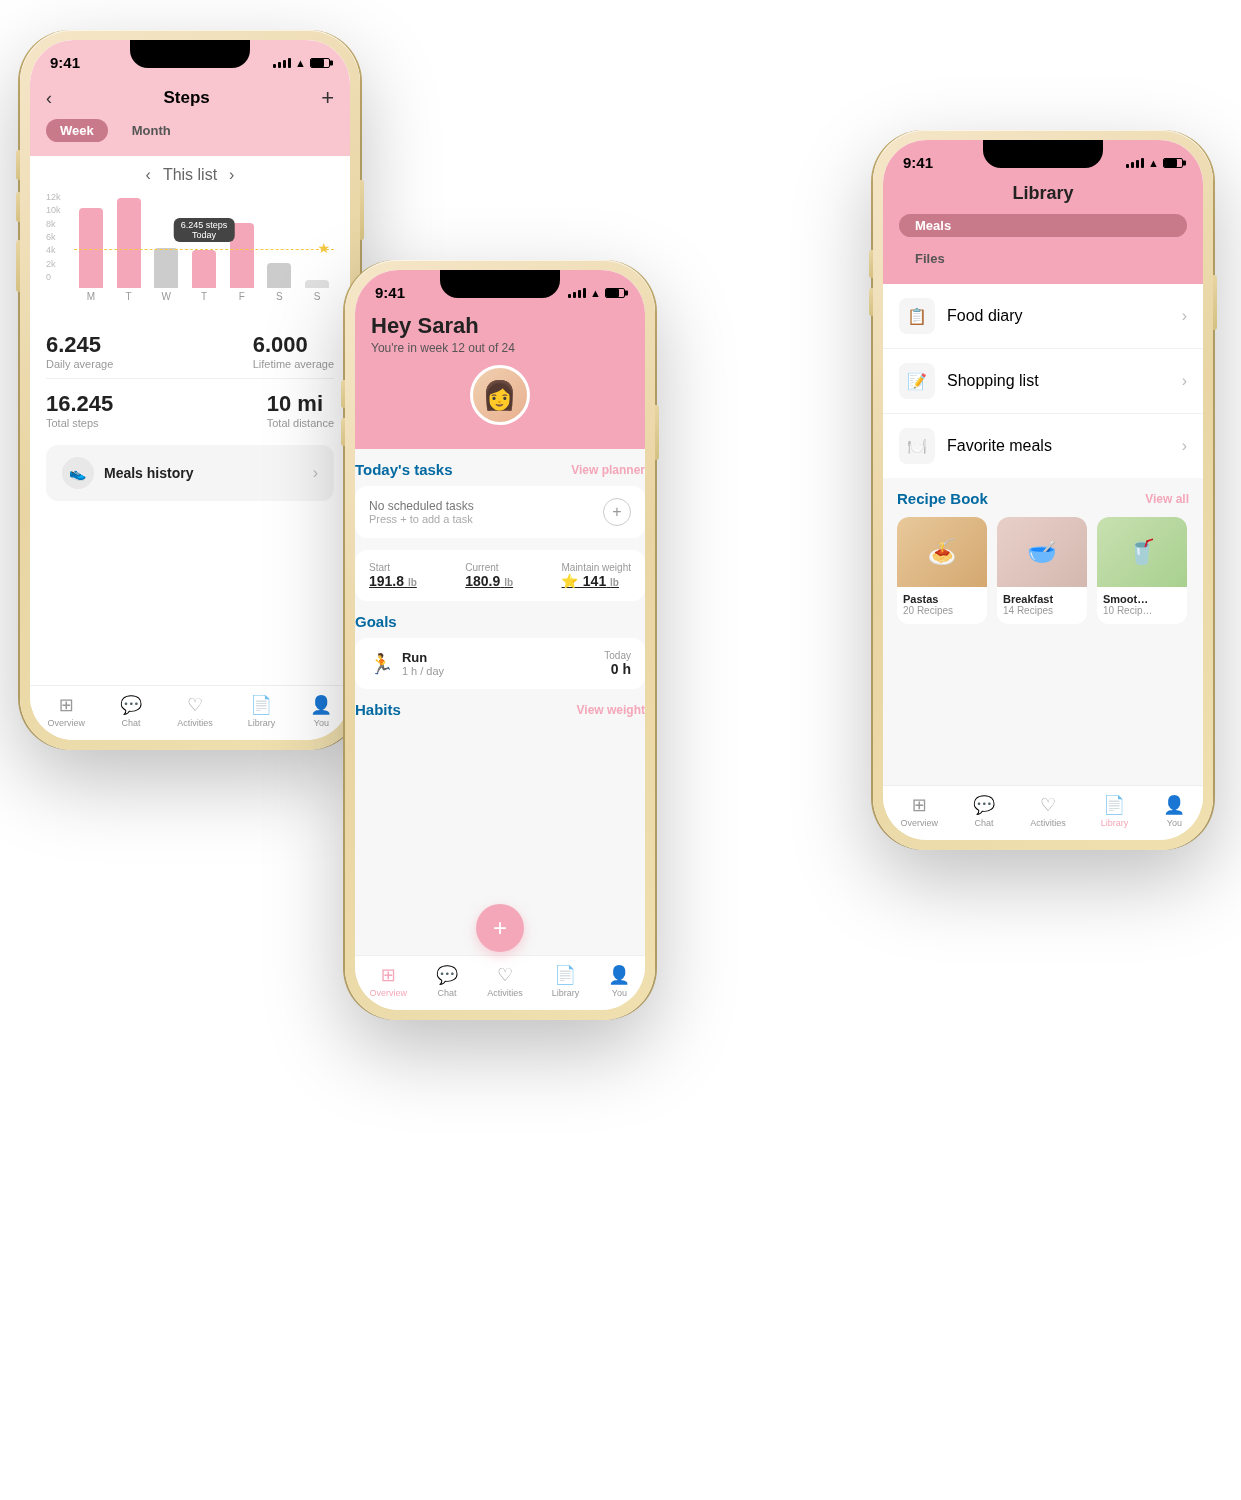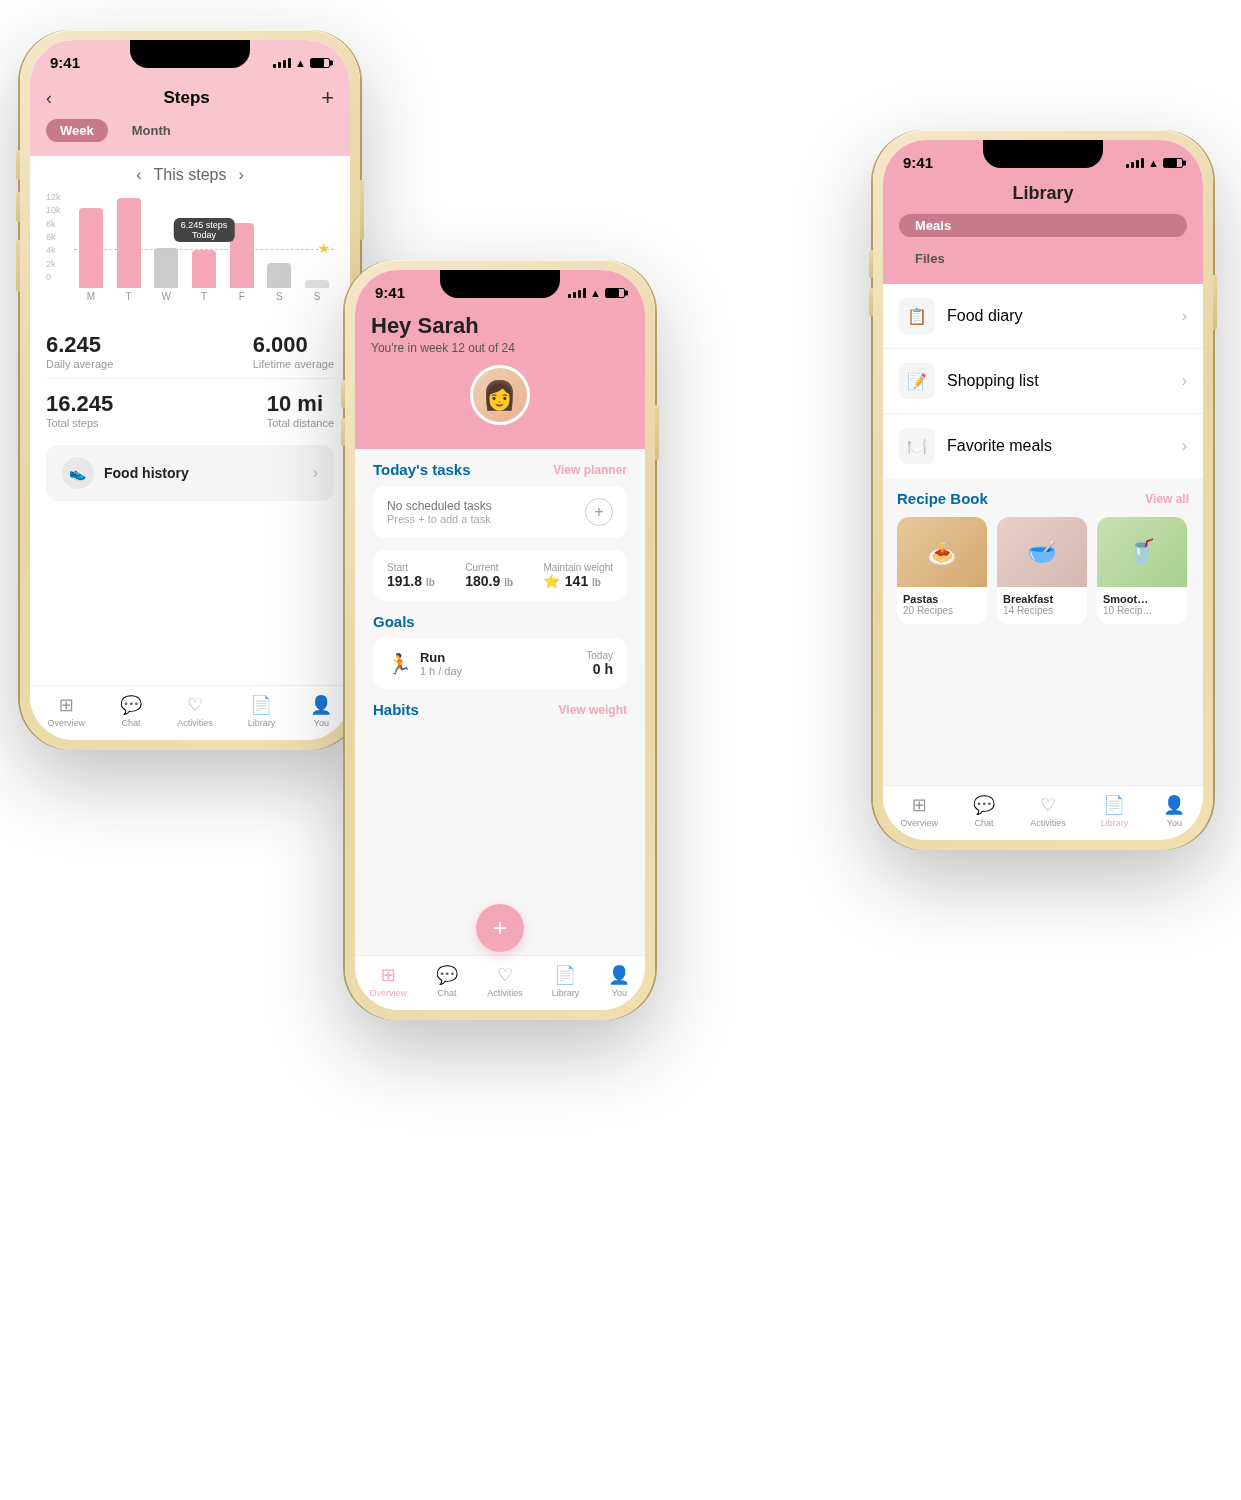--- a/index.html
+++ b/index.html
@@ -272,21 +272,21 @@
 
     .weight-row {
       background: #fff;
       border-radius: 12px;
       padding: 12px 14px;
       display: flex;
       justify-content: space-between;
       margin-bottom: 12px;
     }
     .weight-item .w-label { font-size: 10px; color: #999; }
-    .weight-item .w-value { font-size: 14px; font-weight: 700; color: #222; }
+    .weight-item .w-value { font-size: 14px; font-weight: 700; color: #222; text-decoration: underline; }
     .weight-item .w-unit { font-size: 10px; color: #999; }
     .goal-card {
       background: #fff;
       border-radius: 12px;
       padding: 12px 14px;
       display: flex;
       align-items: center;
       justify-content: space-between;
     }
     .goal-left { display: flex; align-items: center; gap: 8px; }
@@ -448,21 +448,21 @@
         </div>
         <div class="week-tabs">
           <div class="week-tab active">Week</div>
           <div class="week-tab inactive">Month</div>
         </div>
       </div>
 
       <div class="chart-section">
         <div class="week-nav">
           <span style="cursor:pointer;">‹</span>
-          <span>This steps</span>
+          <span>This list</span>
           <span style="cursor:pointer;">›</span>
         </div>
 
         <div style="position:relative;margin-bottom:8px;">
           <div style="position:absolute;left:0;top:0;bottom:20px;display:flex;flex-direction:column;justify-content:space-between;font-size:9px;color:#bbb;width:24px;">
             <span>12k</span>
               <span>10k</span>
               <span>8k</span>
               <span>6k</span>
               <span>4k</span>
@@ -536,21 +536,21 @@
         </div>
         <div class="stat-item right">
           <div class="value">10 mi</div>
           <div class="label">Total distance</div>
         </div>
       </div>
 
       <div class="steps-history-btn">
         <div class="left">
           <div class="icon-circle">👟</div>
-          <span class="text">Food history</span>
+          <span class="text">Meals history</span>
         </div>
         <span class="chevron">›</span>
       </div>
 
       <div class="bottom-nav">
         <div class="nav-item">
             <span class="nav-icon">⊞</span>
             <span>Overview</span>
           </div>
         <div class="nav-item">
@@ -603,21 +603,21 @@
         <div class="greeting">Hey Sarah</div>
         <div class="week-info">You're in week 12 out of 24</div>
         <div class="avatar-row">
           <div class="avatar-circle">
             <span style="font-size:28px;">👩</span>
           </div>
         </div>
 
       </div>
 
-      <div style="padding:12px 18px;overflow-y:auto;height:calc(100% - 280px);">
+      <div style="padding:12px 0;overflow-y:auto;height:calc(100% - 280px);">
 
         <div class="section-header">
           <span class="section-title">Today's tasks</span>
           <span class="view-link">View planner</span>
         </div>
         <div class="tasks-card">
           <div>
             <div class="no-tasks">No scheduled tasks</div>
             <div class="no-tasks-sub">Press + to add a task</div>
           </div>

